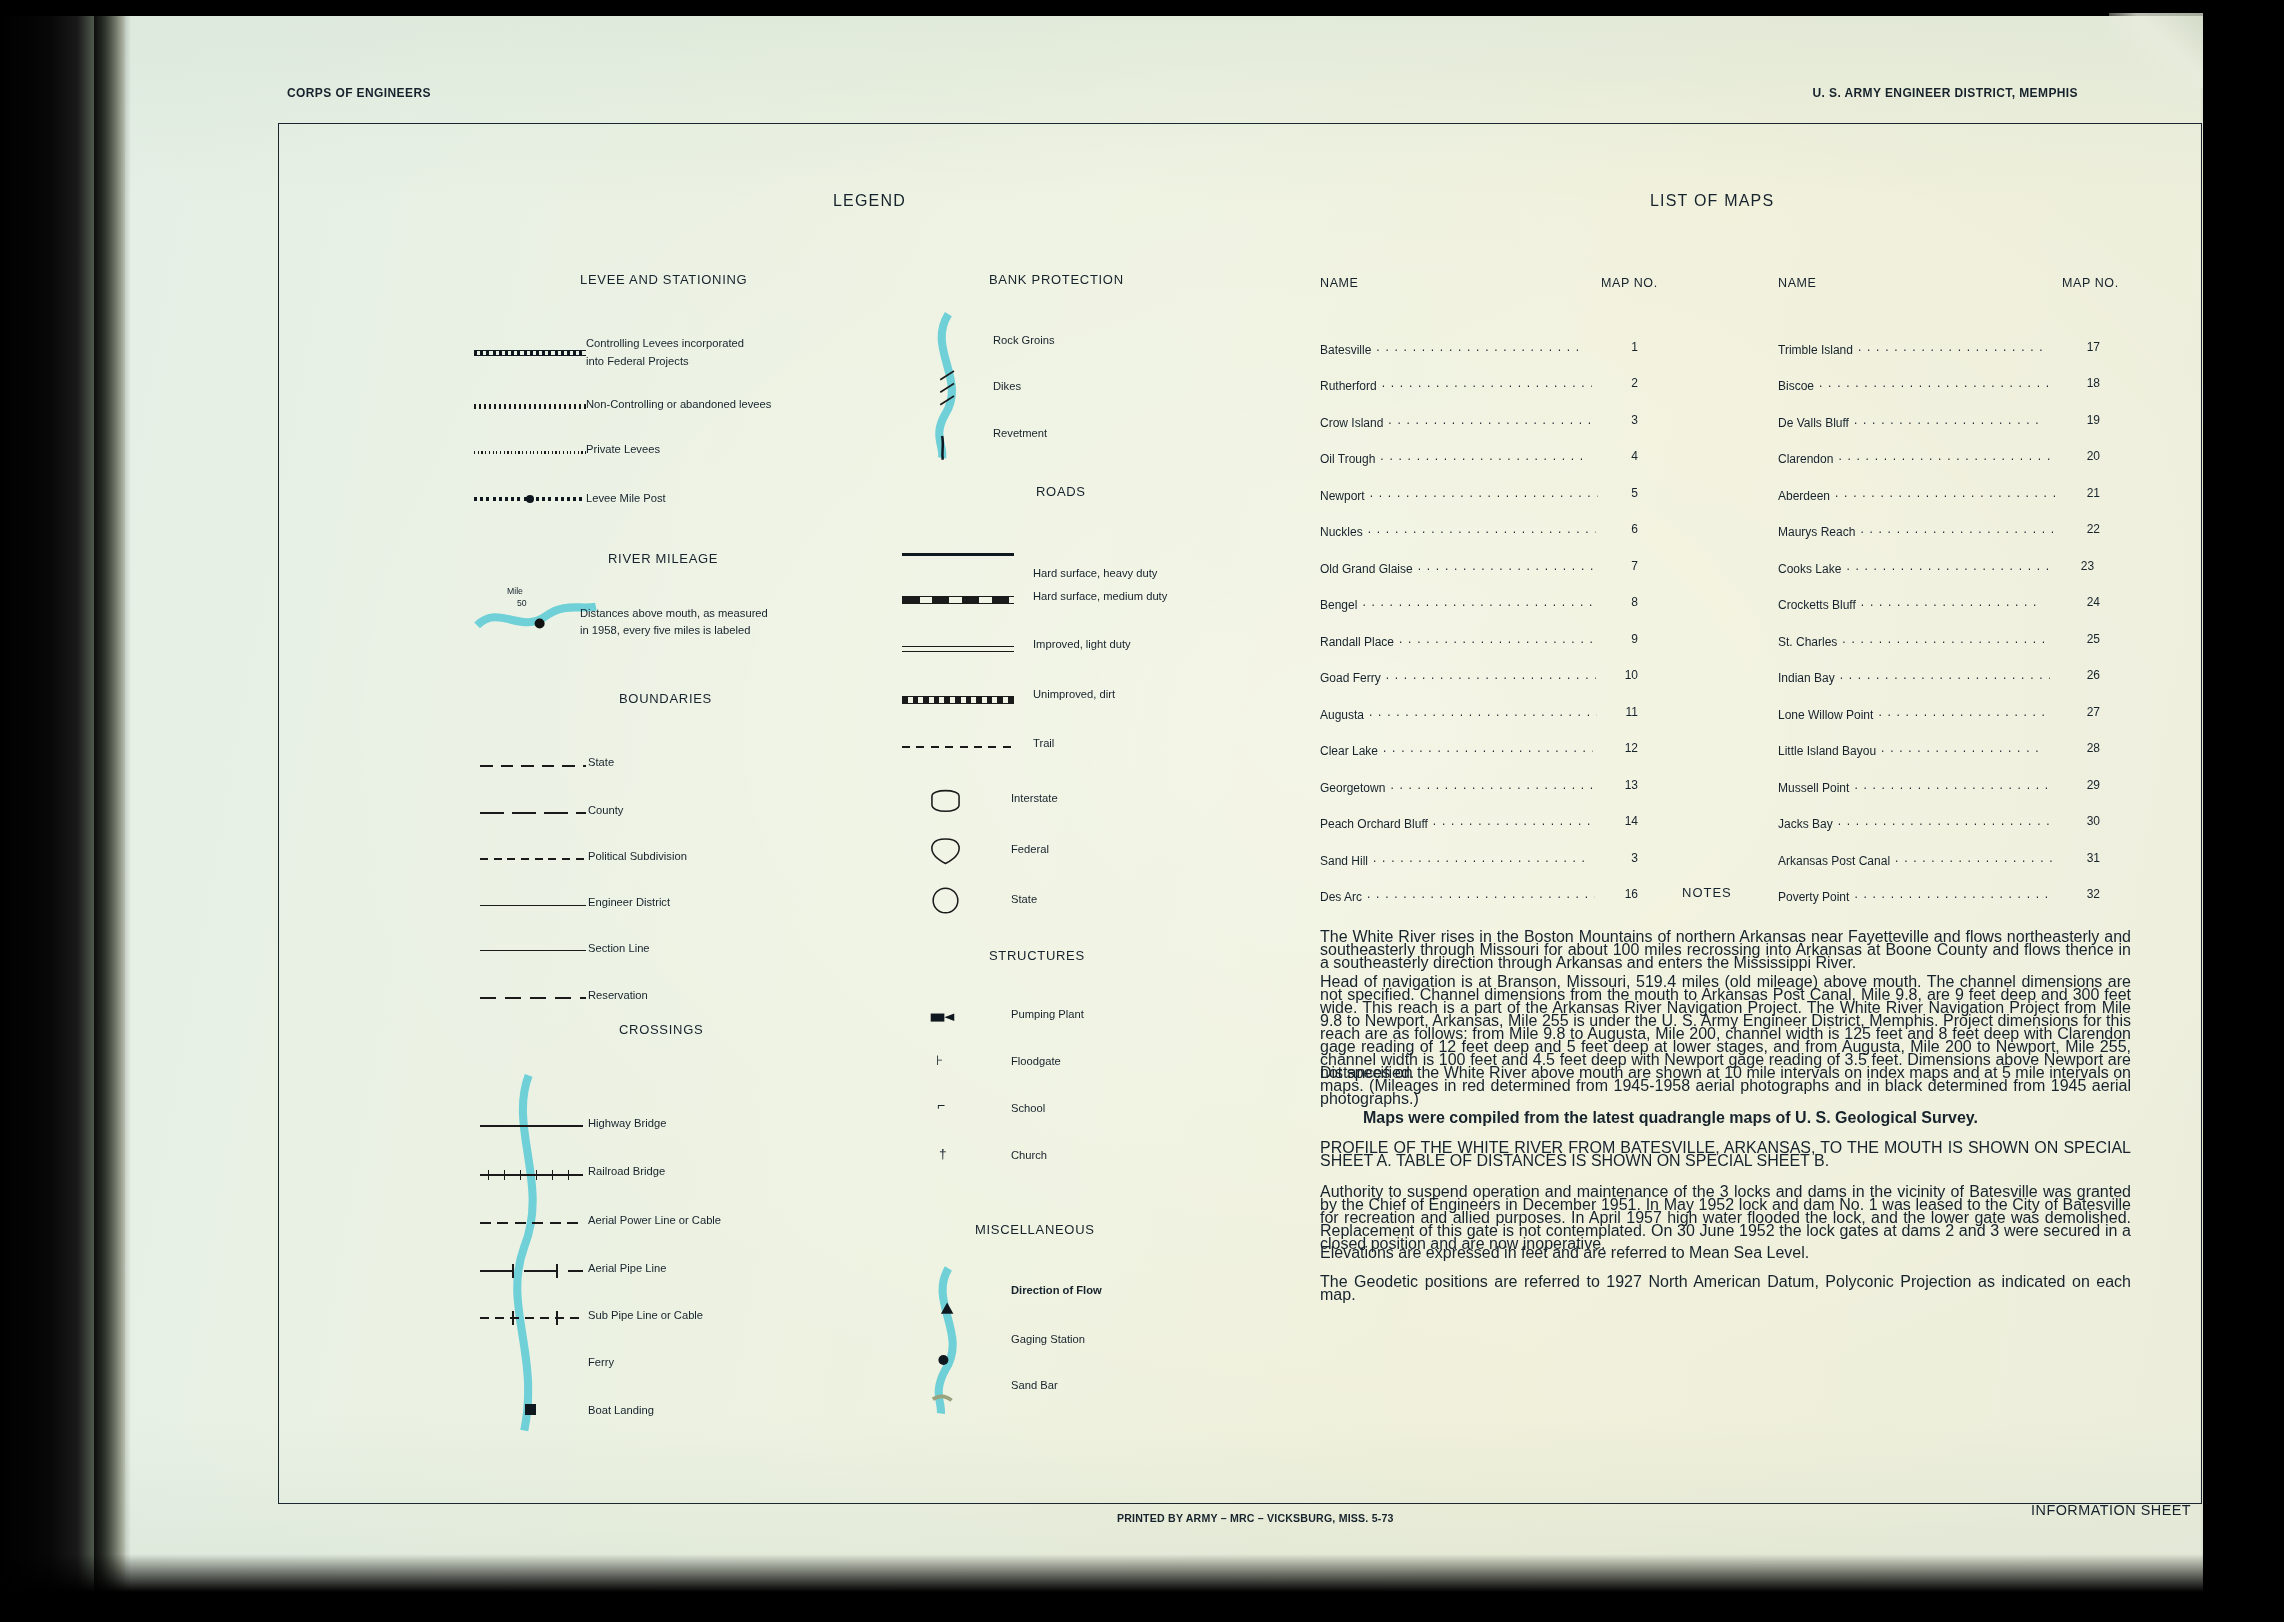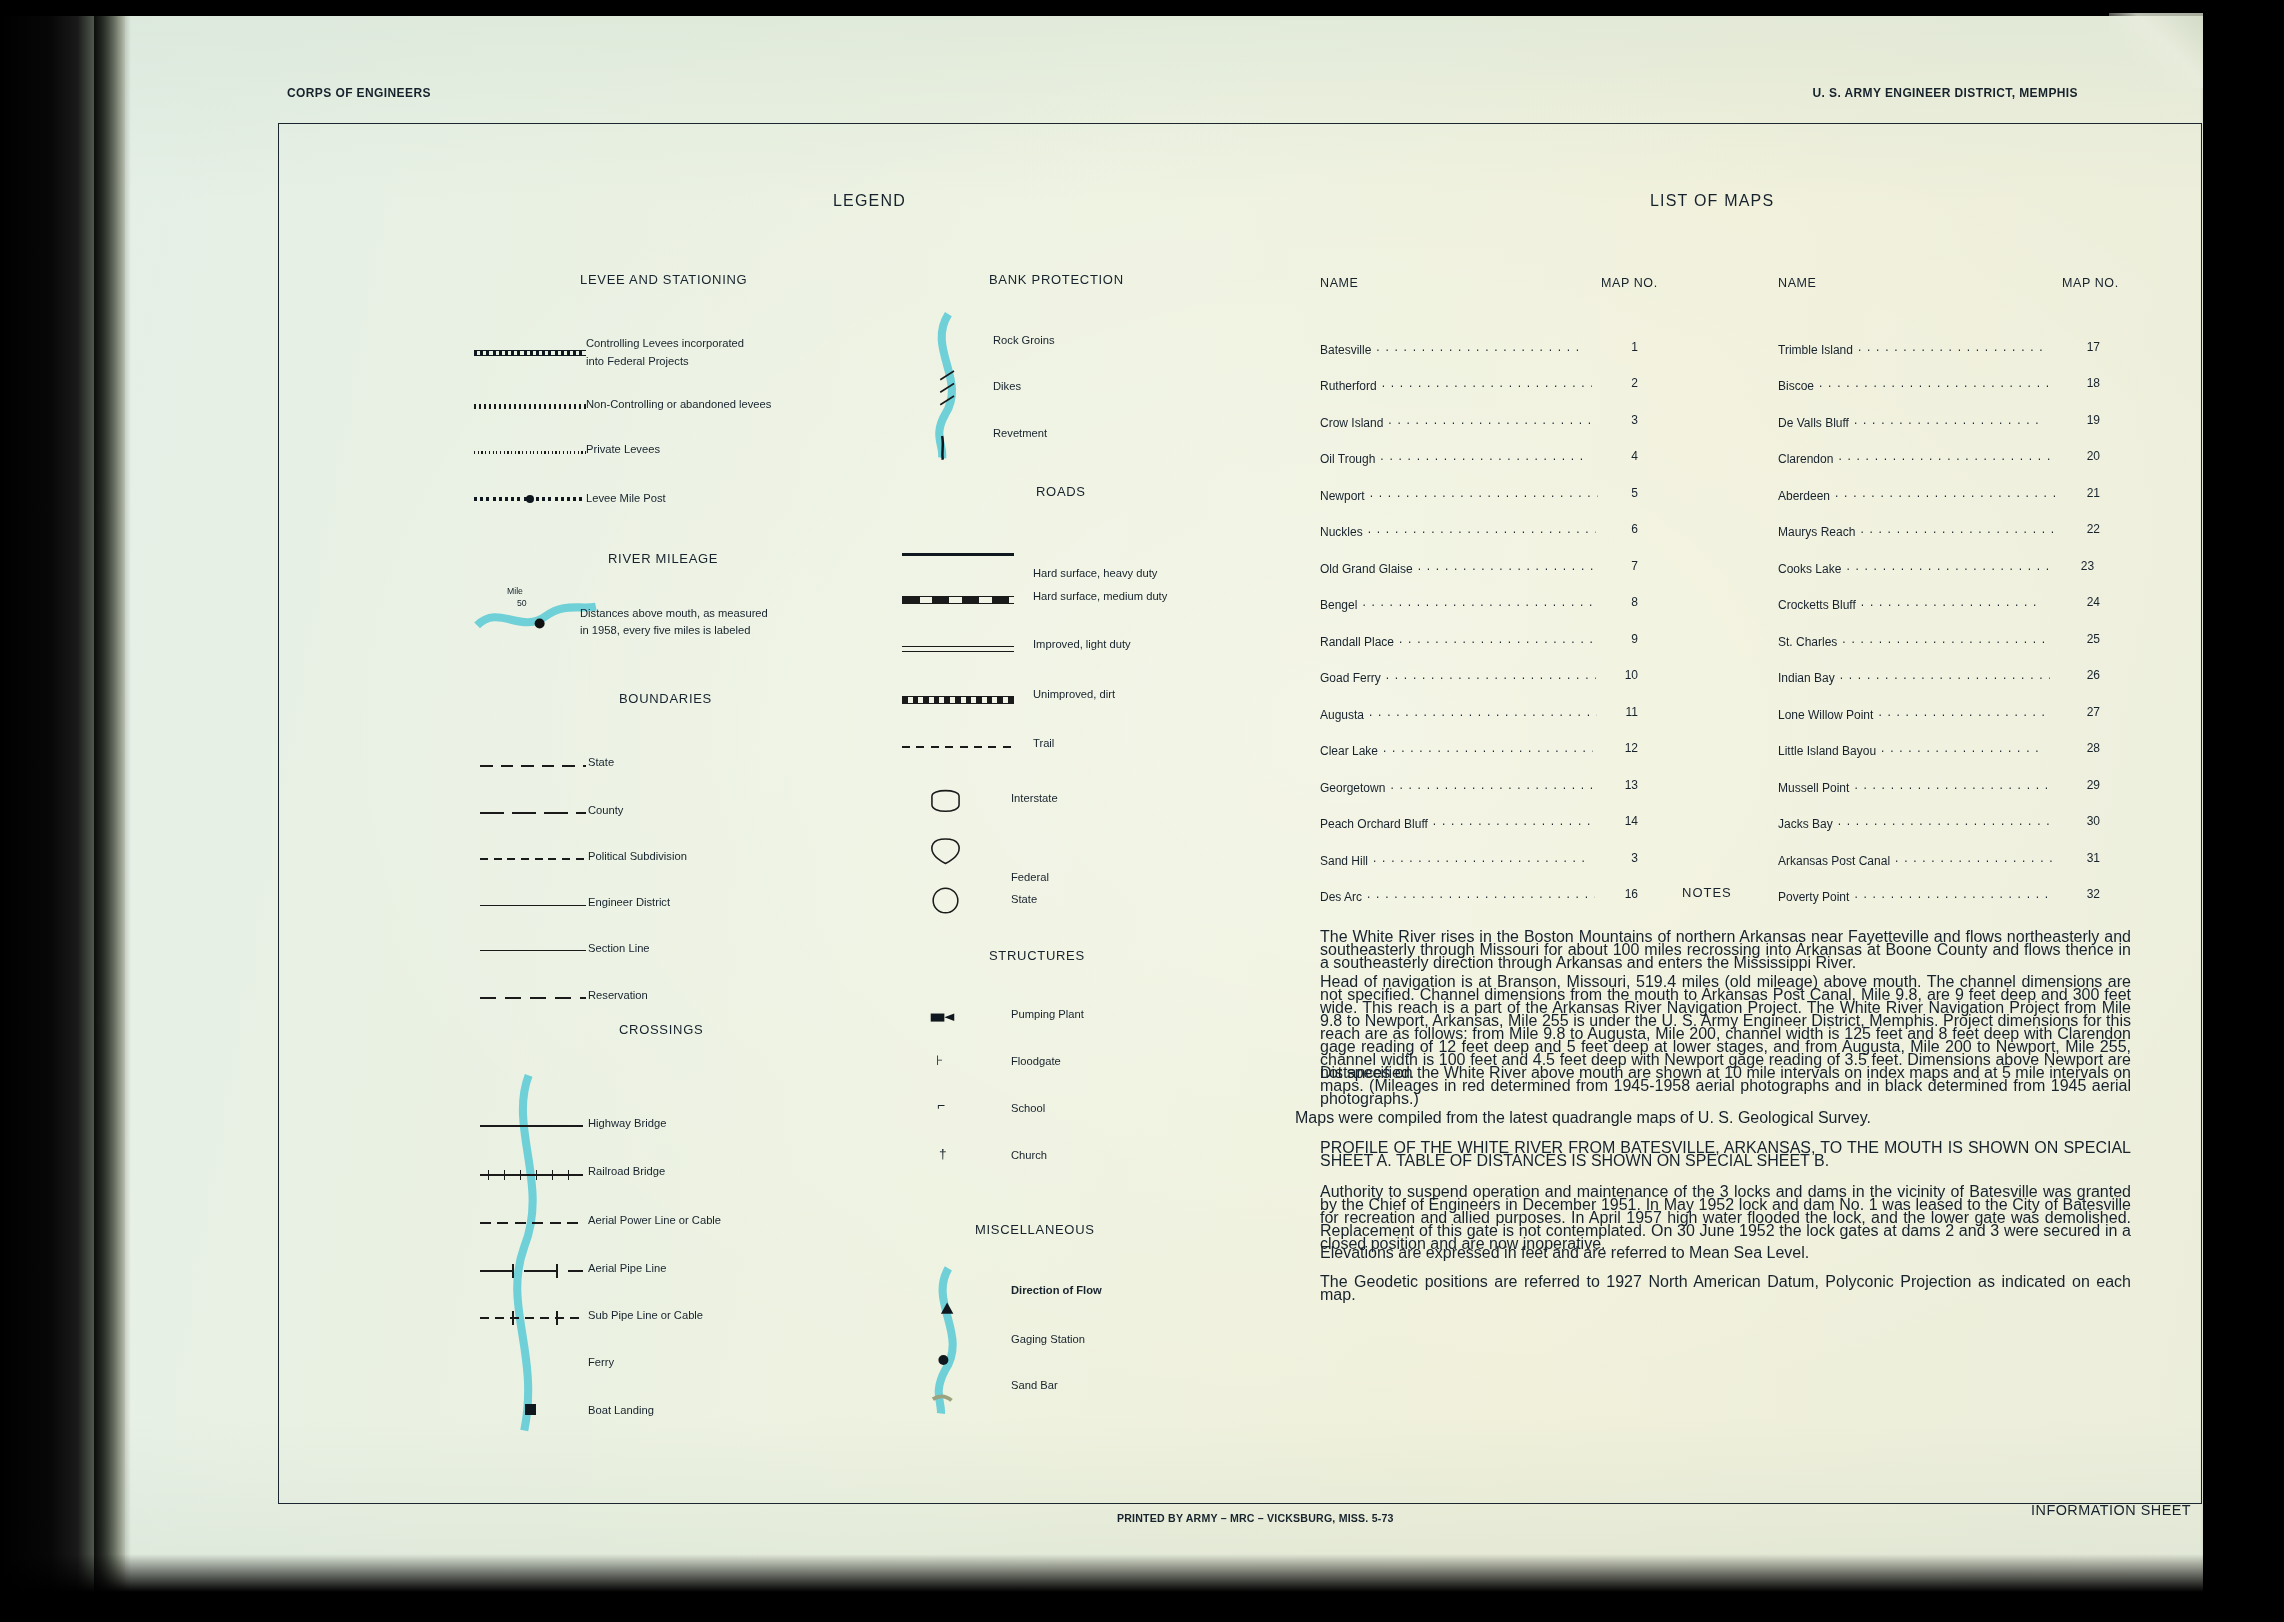--- a/index.html
+++ b/index.html
@@ -219,21 +219,21 @@
     <div class="t sm" style="left:952px;top:726px;">Trail</div>
 
     <svg class="sym" style="left:846px;top:774px;" width="37" height="31" viewBox="0 0 60 50">
       <path d="M8 18 C8 6, 52 6, 52 18 L52 32 C52 46, 8 46, 8 32 Z" fill="none" stroke="#1a1a1a" stroke-width="2.5"></path>
     </svg>
     <div class="t sm" style="left:930px;top:781px;">Interstate</div>
 
     <svg class="sym" style="left:846px;top:824px;" width="37" height="31" viewBox="0 0 60 50">
       <path d="M10 14 C16 4, 44 4, 50 14 C56 24, 50 36, 30 46 C10 36, 4 24, 10 14 Z" fill="none" stroke="#1a1a1a" stroke-width="2.5"></path>
     </svg>
-    <div class="t sm" style="left:930px;top:860px;">Federal</div>
+    <div class="t sm" style="left:930px;top:832px;">Federal</div>
 
     <svg class="sym" style="left:846px;top:874px;" width="37" height="31" viewBox="0 0 60 50">
       <circle cx="30" cy="25" r="20" fill="none" stroke="#1a1a1a" stroke-width="2.5"></circle>
     </svg>
     <div class="t sm" style="left:930px;top:882px;">State</div>
 
     <div class="t sec" style="left:908px;top:937px;">STRUCTURES</div>
 
     <svg class="sym" style="left:846px;top:995px;" width="31" height="22.5" viewBox="0 0 50 36">
       <rect x="6" y="12" width="22" height="13" fill="#10181f"></rect>
@@ -334,21 +334,21 @@
         <div class="row" style="left: 1994px; top: 840px; width: 25px; text-align: right;">31</div>
         <div class="row" style="left: 1697px; top: 876px;"><span>Poverty Point</span><span class="dots" style="width: 193px; margin-left: 5px;"> . . . . . . . . . . . . . . . . . . . . . . . . . . . . . . . . . . . . . .</span></div>
         <div class="row" style="left: 1994px; top: 876px; width: 25px; text-align: right;">32</div>
       </div>
 
     <div class="t sec" style="left:1601px;top:874px;letter-spacing:1px;">NOTES</div>
     <div id="notes-body">
         <div class="note" style="left: 1239px; top: 919px;">The White River rises in the Boston Mountains of northern Arkansas near Fayetteville and flows northeasterly and southeasterly through Missouri for about 100 miles recrossing into Arkansas at Boone County and flows thence in a southeasterly direction through Arkansas and enters the Mississippi River.</div>
         <div class="note" style="left: 1239px; top: 964px;">Head of navigation is at Branson, Missouri, 519.4 miles (old mileage) above mouth.  The channel dimensions are not specified.  Channel dimensions from the mouth to Arkansas Post Canal, Mile 9.8, are 9 feet deep and 300 feet wide.  This reach is a part of the Arkansas River Navigation Project.  The White River Navigation Project from Mile 9.8 to Newport, Arkansas, Mile 255 is under the U. S. Army Engineer District, Memphis.  Project dimensions for this reach are as follows:  from Mile 9.8 to Augusta, Mile 200, channel width is 125 feet and 8 feet deep with Clarendon gage reading of 12 feet deep and 5 feet deep at lower stages, and from Augusta, Mile 200 to Newport, Mile 255, channel width is 100 feet and 4.5 feet deep with Newport gage reading of 3.5 feet.  Dimensions above Newport are not specified.</div>
         <div class="note" style="left: 1239px; top: 1055px;">Distances on the White River above mouth are shown at 10 mile intervals on index maps and at 5 mile intervals on maps.  (Mileages in red determined from 1945-1958 aerial photographs and in black determined from 1945 aerial photographs.)</div>
-        <div class="note" style="left: 1214px; top: 1100px;">Maps were compiled from the latest quadrangle maps of U. S. Geological Survey.</div>
+        <div class="note" style="left: 1282px; top: 1100px; font-weight: bold;">Maps were compiled from the latest quadrangle maps of U. S. Geological Survey.</div>
         <div class="note" style="left: 1239px; top: 1130px;">PROFILE OF THE WHITE RIVER FROM BATESVILLE, ARKANSAS, TO THE MOUTH IS
 SHOWN ON SPECIAL SHEET A.  TABLE OF DISTANCES IS SHOWN ON SPECIAL SHEET B.</div>
         <div class="note" style="left: 1239px; top: 1174px;">Authority to suspend operation and maintenance of the 3 locks and dams in the vicinity of Batesville was granted by the Chief of Engineers in December 1951.  In May 1952 lock and dam No. 1 was leased to the City of Batesville for recreation and allied purposes.  In April 1957 high water flooded the lock, and the lower gate was demolished.  Replacement of this gate is not contemplated.  On 30 June 1952 the lock gates at dams 2 and 3 were secured in a closed position and are now inoperative.</div>
         <div class="note" style="left: 1239px; top: 1235px;">Elevations are expressed in feet and are referred to Mean Sea Level.</div>
         <div class="note" style="left: 1239px; top: 1264px;">The Geodetic positions are referred to 1927 North American Datum, Polyconic Projection as indicated on each map.</div>
       </div>
 
     <div class="t" style="left:1036px;top:1501px;font-size:10.6px;font-weight:bold;letter-spacing:0.2px;">PRINTED BY ARMY – MRC – VICKSBURG, MISS. 5-73</div>
     <div class="t" style="left:1950px;top:1491px;font-size:14.4px;letter-spacing:0.5px;">INFORMATION SHEET</div>
 

